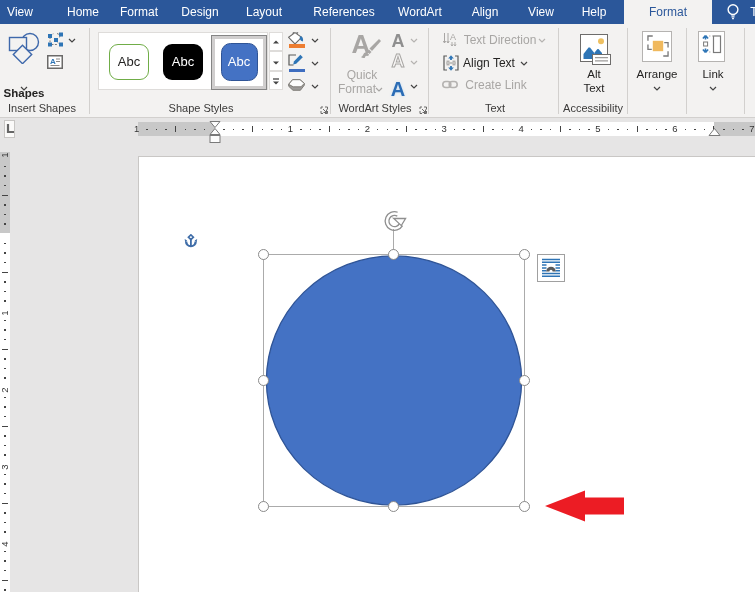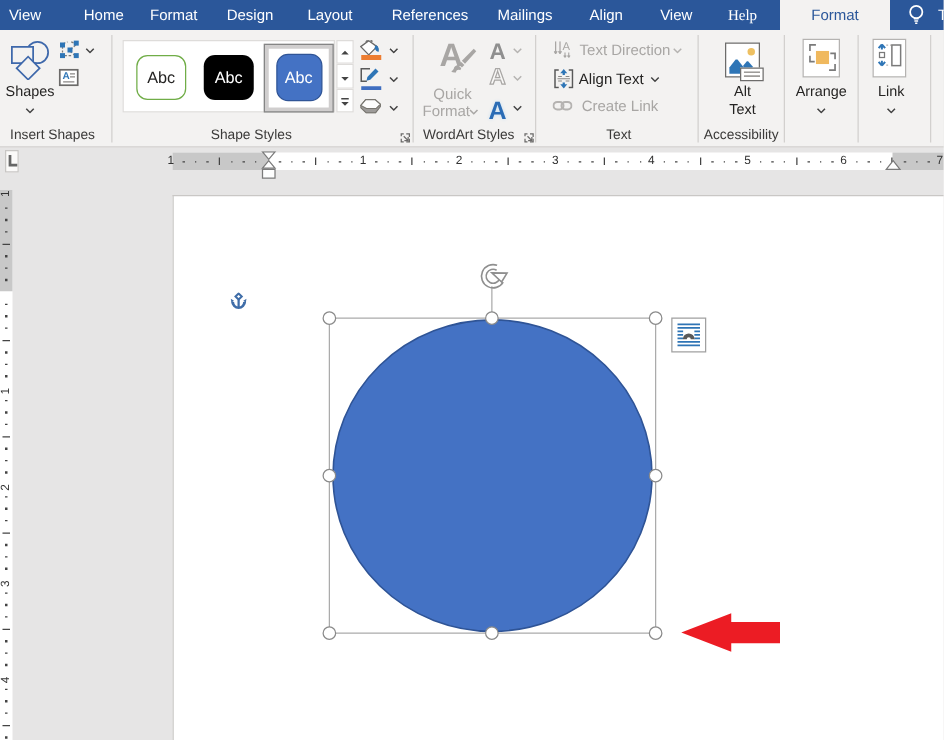--- a/index.html
+++ b/index.html
@@ -35,24 +35,24 @@
 </head>
 <body>
 
 <div id="tabbar">
   <span class="tab" style="left:20px;">View</span>
   <span class="tab" style="left:83px;">Home</span>
   <span class="tab" style="left:139px;">Format</span>
   <span class="tab" style="left:200px;">Design</span>
   <span class="tab" style="left:264px;">Layout</span>
   <span class="tab" style="left:344px;">References</span>
-  <span class="tab" style="left:420px;">Mailings</span>
+  <span class="tab" style="left:420px;">WordArt</span>
   <span class="tab" style="left:485px;">Align</span>
   <span class="tab" style="left:541px;">View</span>
-  <span class="tab" style="left:594px;font-family:Liberation Serif, serif;">Help</span>
+  <span class="tab" style="left:594px;">Help</span>
   <svg class="abs" style="left:724px;top:2px;" width="18" height="20" viewBox="0 0 18 20">
     <circle cx="9" cy="7.6" r="4.9" fill="none" stroke="#fff" stroke-width="1.4"></circle>
     <path d="M7.1 12.9 h3.8 M7.5 14.8 h3 M8.1 16.6 h1.8" stroke="#fff" stroke-width="1.2" fill="none"></path>
   </svg>
   <span class="tab" style="left:754px;">T</span>
 </div>
 <div id="activetab">
     <span>Format</span>
   </div>
 
@@ -64,21 +64,21 @@
   <div class="vsep" style="left:558px;"></div>
   <div class="vsep" style="left:627px;"></div>
   <div class="vsep" style="left:686px;"></div>
   <div class="vsep" style="left:744px;"></div>
 
   <svg class="abs" style="left:8px;top:8px;" width="32" height="32" viewBox="0 0 32 32">
     <circle cx="22" cy="10" r="8.5" fill="none" stroke="#3e68ab" stroke-width="1.4"></circle>
     <rect x="1.5" y="5.5" width="17" height="13" fill="#f3f2f1" stroke="#3e68ab" stroke-width="1.4"></rect>
     <rect x="8" y="16" width="13" height="13" transform="rotate(45 14.5 22.5)" fill="#f3f2f1" stroke="#3e68ab" stroke-width="1.4"></rect>
   </svg>
-  <span class="btntext" style="left:24px;top:44px;">Shapes</span>
+  <span class="btntext" style="left:24px;top:63px;font-weight:bold;">Shapes</span>
   <svg class="chev" style="left:20px;top:62px;" viewBox="0 0 8 5">
       <path d="M1 1 L4 4 L7 1" stroke="#444" stroke-width="1.2" fill="none"></path>
     </svg>
 
   <svg class="abs" style="left:47px;top:8px;" width="17" height="15" viewBox="0 0 17 15">
     <path d="M3.5 3 L7 1.5 M10 1.5 L13.5 3 M13.5 4 L9 8 M9 9 L13 12.5 M3 5 L3 10 M4.5 12.5 L11 12.5" stroke="#7a7a7a" stroke-width="1" stroke-dasharray="2 1.4" fill="none"></path>
     <rect x="1" y="2" width="4" height="4" fill="#2e75b6"></rect>
     <rect x="12" y="0.5" width="4" height="4" fill="#2e75b6"></rect>
     <rect x="7" y="6" width="4" height="4" fill="#2e75b6"></rect>
     <rect x="1" y="10.5" width="4" height="4" fill="#2e75b6"></rect>

